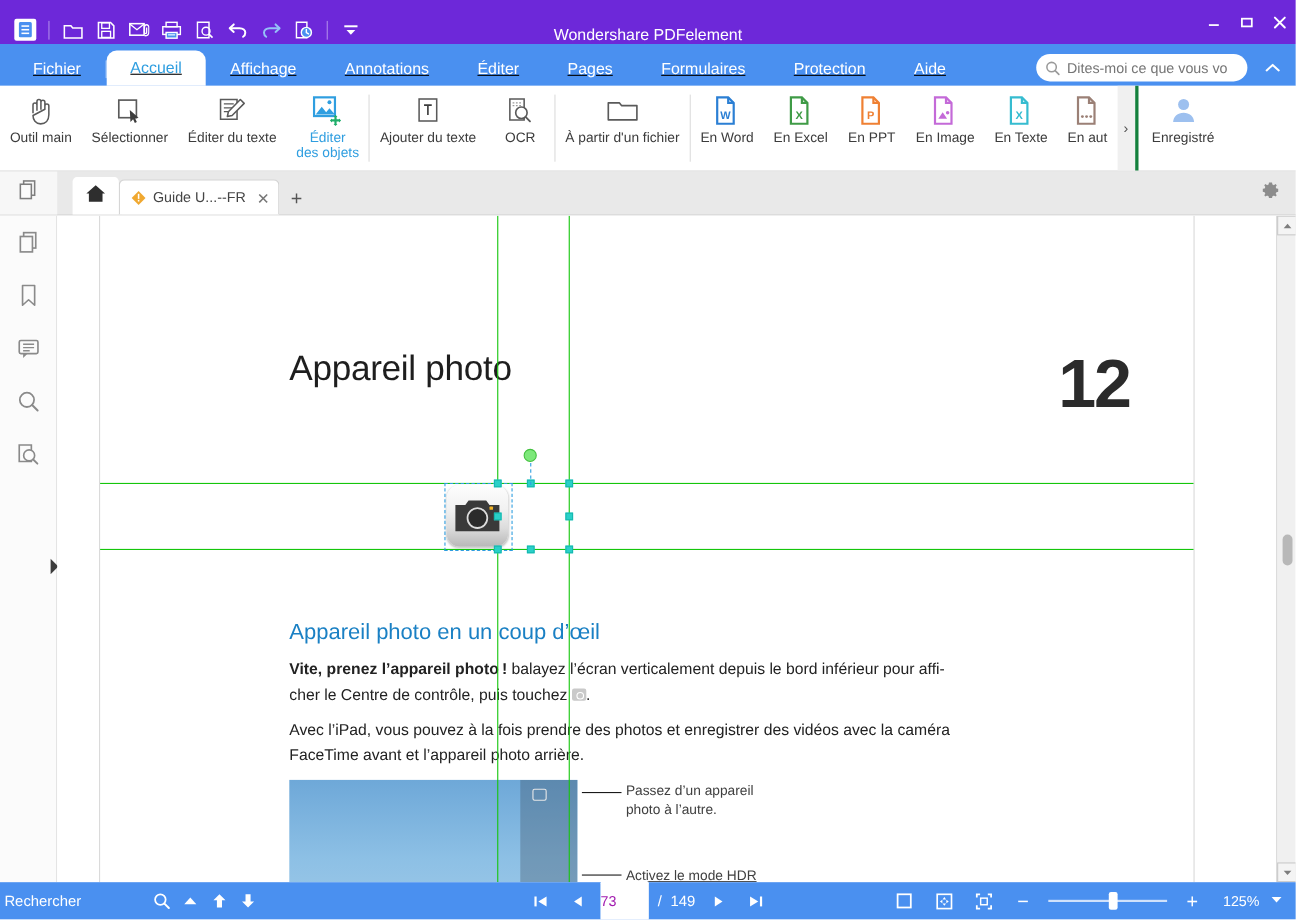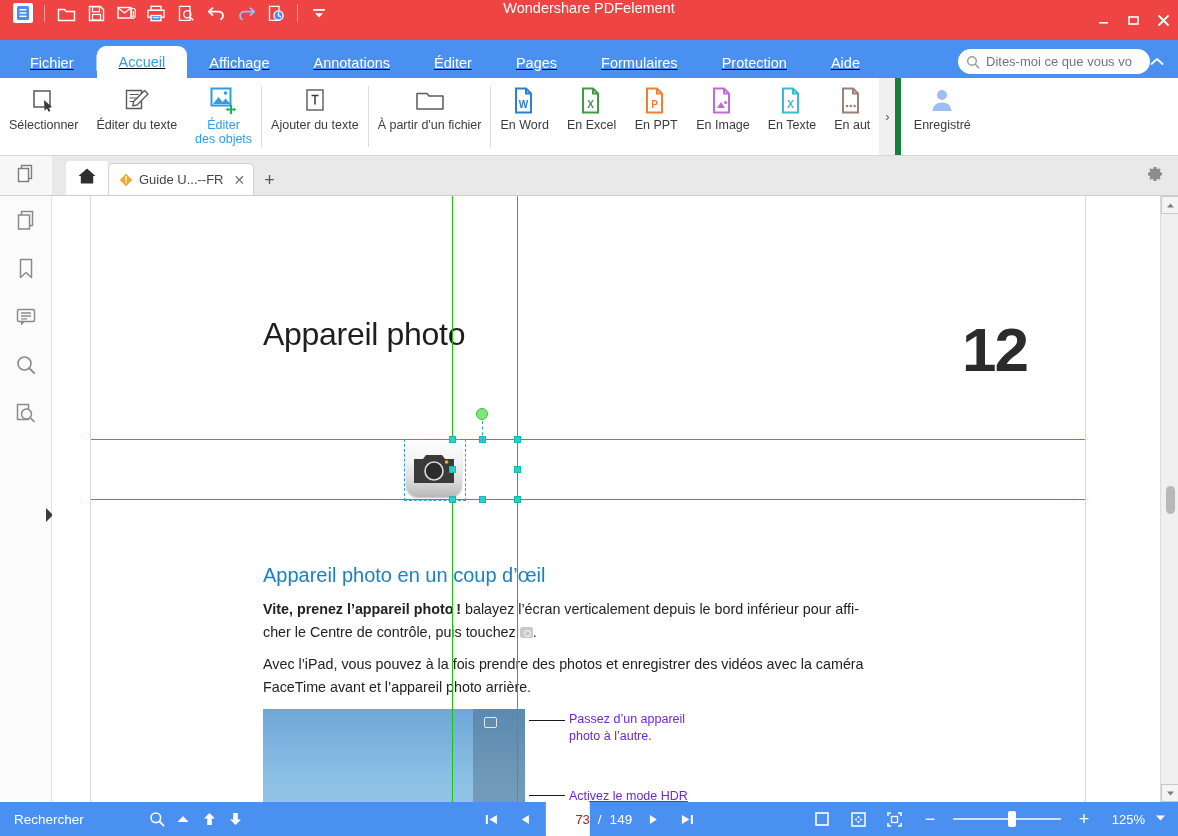--- a/index.html
+++ b/index.html
@@ -12,22 +12,22 @@
   #app {
     width: 1178px; height: 836px;
     position: relative;
     display: flex; flex-direction: column;
     background: #ffffff;
   }
 
   
   .titlebar {
     height: 40px;
-    background: #ef4444;
-    display: flex; align-items: flex-start;
+    background: #6d28d9;
+    display: flex; align-items: flex-end;
     position: relative;
     flex: 0 0 40px;
   }
   .qat { display: flex; align-items: center; gap: 0px; padding-left: 8px; }
   .qat-btn {
     width: 26px; height: 26px;
     display: flex; align-items: center; justify-content: center;
     margin: 0 2px;
   }
   .qat-sep {
@@ -63,21 +63,21 @@
     display: flex; align-items: center; justify-content: center;
     color: #ffffff; font-size: 14.5px; white-space: nowrap;
   }
   .rtab.active {
     background: #ffffff; color: #2f9ee0;
     border-radius: 9px 9px 0 0;
     height: 32px;
   }
   .tabdiv { width: 1px; height: 16px; background: rgba(255,255,255,.55); margin-bottom: 7px; }
   .tellme {
-    position: absolute; right: 28px; bottom: 4px;
+    position: absolute; right: 44px; bottom: 4px;
     height: 25px; width: 192px;
     background: #ffffff; border-radius: 13px;
     display: flex; align-items: center; padding: 0 8px;
     overflow: hidden;
   }
   .tellme input {
     border: none; outline: none; flex: 1;
     font-size: 13px; color: #333;
     font-family: "Liberation Sans", sans-serif;
     background: transparent;
@@ -106,21 +106,21 @@
     text-align: center; line-height: 1.15;
   }
   .ritem .ico { height: 34px; display: flex; align-items: center; justify-content: center; }
   .ritem.sel { color: #2f9ee0; }
   .ritem .lbl { max-width: 92px; }
   .more-arrow {
     width: 16px; display: flex; align-items: center; justify-content: center;
     background: #f0f0f0; color: #555; font-size: 13px;
   }
   .reg-group {
-    border-left: 6px solid #15803d;
+    border-left: 3px solid #15803d;
     display: flex; align-items: stretch;
   }
 
   
   .docstrip {
     height: 40px; background: #e9e9e9;
     display: flex; align-items: flex-end;
     flex: 0 0 40px; position: relative;
     border-bottom: 1px solid #cfcfcf;
   }
@@ -238,21 +238,21 @@
   .fig-rightbar {
     position: absolute; right: 0; top: 0; bottom: 0; width: 52px;
     background: rgba(60,80,100,.35);
   }
   .fig-ico1 {
     position: absolute; right: 28px; top: 8px;
     width: 13px; height: 11px; border: 1px solid #e8e8e8; border-radius: 2px;
   }
   .callout {
     position: absolute;
-    font-size: 12.5px; color: #6d28d9; line-height: 1.35;
+    font-size: 12.5px; color: #404040; line-height: 1.35;
   }
   .callout-line {
     position: absolute; height: 1px; background: #1a1a1a;
   }
 
   
   .vscroll {
     position: absolute; right: 0; top: 0; bottom: 0; width: 18px;
     background: #f0f0f0; border-left: 1px solid #dcdcdc;
   }
@@ -266,30 +266,30 @@
     width: 9px; height: 28px; background: #b8b8b8; border-radius: 5px;
   }
 
   
   .statusbar {
     height: 34px; background: #4a90f0;
     display: flex; align-items: center;
     color: #fff; font-size: 13.5px;
     flex: 0 0 34px; position: relative;
   }
-  .sb-find { display: flex; align-items: center; gap: 0; padding-left: 14px; }
+  .sb-find { display: flex; align-items: center; gap: 0; padding-left: 4px; }
   .sb-find .lbl { width: 130px; }
   .sb-ico { width: 26px; height: 26px; display: flex; align-items: center; justify-content: center; }
   .sb-pager {
     position: absolute; left: 50%; transform: translateX(-50%);
     display: flex; align-items: center; gap: 8px;
   }
   .pg-input {
-    width: 44px; height: 36px; background: #fff; color: #b91c1c;
-    border: none; text-align: right; font-size: 13px; border-radius: 2px;
+    width: 44px; height: 36px; background: #fff; color: #a21caf;
+    border: none; text-align: left; font-size: 13px; border-radius: 2px;
     font-family: "Liberation Sans", sans-serif;
   }
   .sb-right {
     position: absolute; right: 12px; display: flex; align-items: center; gap: 10px;
   }
   .zoomtrack {
     width: 108px; height: 2px; background: #cfe1fb; position: relative;
   }
   .zoomthumb {
     position: absolute; left: 55px; top: -7px;
@@ -430,20 +430,28 @@
     <div class="ribbon-collapse">
       <svg width="14" height="10" viewBox="0 0 14 10">
           <path d="M1.5 7L7 2l5.5 5" fill="none" stroke="#fff" stroke-width="1.8" stroke-linecap="round" stroke-linejoin="round"></path>
         </svg>
     </div>
   </div>
 
   <div class="ribbon">
 
     <div class="rgroup">
+      <div class="ritem">
+        <span class="ico">
+          <svg width="26" height="28" viewBox="0 0 26 28">
+              <path d="M6 16V8.5c0-1 .8-1.8 1.8-1.8S9.6 7.5 9.6 8.5v5.2m0-1V5.3c0-1 .8-1.8 1.8-1.8s1.8.8 1.8 1.8v7.4m0-.8V5.9c0-1 .8-1.8 1.8-1.8s1.8.8 1.8 1.8v6.8m0-.4v-3c0-1 .8-1.8 1.8-1.8s1.8.8 1.8 1.8v8.1c0 5-3 8.2-7.5 8.2S6 21.9 6 18z" fill="none" stroke="#5a5a5a" stroke-width="1.4" stroke-linejoin="round"></path>
+            </svg>
+        </span>
+        <span class="lbl">Outil main</span>
+      </div>
 
       <div class="ritem">
         <span class="ico">
           <svg width="26" height="26" viewBox="0 0 26 26">
               <rect x="3" y="3" width="16" height="16" fill="none" stroke="#5a5a5a" stroke-width="1.5"></rect>
               <path d="M13 12l8 7-3.2.6 1.6 3.3-1.8.9-1.6-3.3-2.4 2.3z" fill="#3c3c3c"></path>
             </svg>
         </span>
         <span class="lbl">Sélectionner</span>
       </div>
@@ -478,20 +486,31 @@
 
     <div class="rgroup">
       <div class="ritem">
         <span class="ico">
           <svg width="24" height="27" viewBox="0 0 24 27">
               <rect x="4" y="2" width="16" height="20" fill="none" stroke="#5a5a5a" stroke-width="1.4"></rect>
               <path d="M8.5 7.5h7M12 7.5v9" stroke="#3c3c3c" stroke-width="1.5"></path>
             </svg>
         </span>
         <span class="lbl">Ajouter du texte</span>
+      </div>
+      <div class="ritem">
+        <span class="ico">
+          <svg width="26" height="27" viewBox="0 0 26 27">
+              <path d="M3.5 2h13v19h-13z" fill="none" stroke="#5a5a5a" stroke-width="1.4"></path>
+              <path d="M6 5.5h8M6 8h8" stroke="#9a9a9a" stroke-width="1.1" stroke-dasharray="1.6 1.4"></path>
+              <circle cx="14" cy="14.5" r="5.2" fill="#fff" stroke="#5a5a5a" stroke-width="1.5"></circle>
+              <path d="M17.8 18.3l4 4" stroke="#5a5a5a" stroke-width="1.7" stroke-linecap="round"></path>
+            </svg>
+        </span>
+        <span class="lbl">OCR</span>
       </div>
     </div>
 
     <div class="rsep"></div>
 
     <div class="rgroup">
       <div class="ritem">
         <span class="ico">
           <svg width="30" height="24" viewBox="0 0 30 24">
               <path d="M2 4.5h10l2 2.5h14v13H2z" fill="none" stroke="#5a5a5a" stroke-width="1.5" stroke-linejoin="round"></path>

